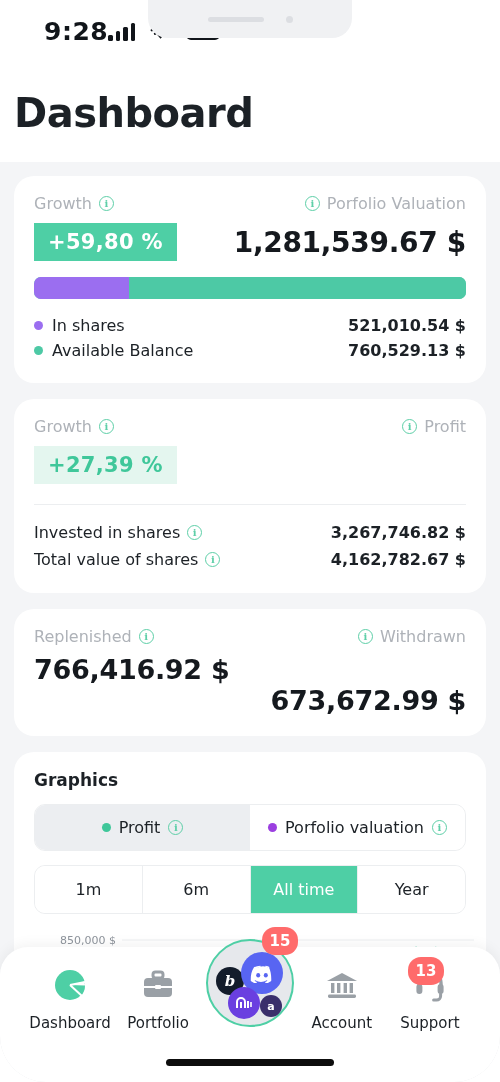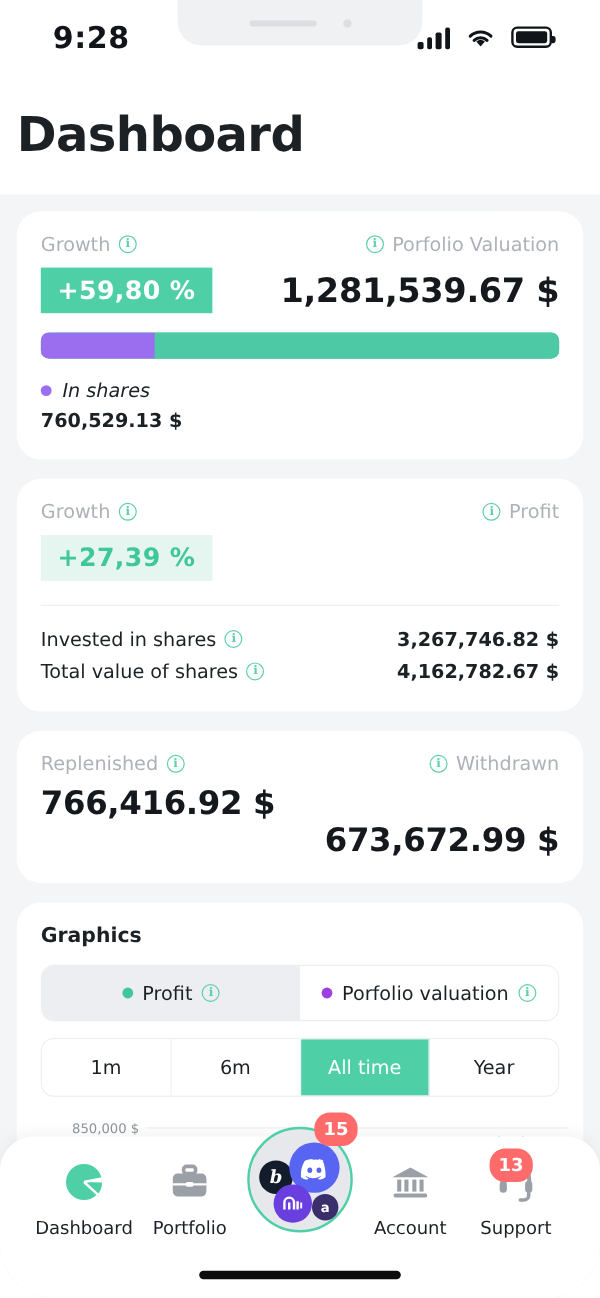--- a/index.html
+++ b/index.html
@@ -15,21 +15,21 @@
     background: #ffffff;
     border-radius: 46px;
     overflow: hidden;
   }
 
   
   .statusbar {
     position: relative;
     height: 62px;
     display: flex; align-items: center;
-    justify-content: space-between;
+    justify-content: flex-start;
     padding: 0 40px 0 44px;
   }
   .status-time {
     font-size: 25px; font-weight: 600; color: #11151a;
     letter-spacing: .5px;
   }
   .status-icons { display: flex; align-items: center; gap: 13px; }
   .sig { display: flex; align-items: flex-end; gap: 3px; height: 19px; }
   .sig i { display:block; width: 4.5px; background: #11151a; border-radius: 1.5px; }
   .sig i:nth-child(1){ height: 6px; }
@@ -103,21 +103,21 @@
     margin-top: 16px; background:#4dc9a5;
   }
   .bar .seg-purple { background:#9b6ef0; }
   .bar .seg-green { background:#4dc9a5; }
 
   .legend { margin-top: 14px; }
   .legend-row {
     display:flex; justify-content: space-between; align-items:center;
     font-size: 16px; color:#1c2126; padding: 3px 0;
   }
-  .legend-row .left { display:flex; align-items:center; gap: 9px; font-style: italic; }
+  .legend-row .left { display:flex; align-items:center; gap: 9px; }
   .dot { width: 9px; height: 9px; border-radius: 50%; display:inline-block; }
   .dot.purple { background:#9b6ef0; }
   .dot.green { background:#4dc9a5; }
   .legend-row .val { font-weight: 700; font-size: 16px; }
 
   .divider { height:1px; background:#eceef0; margin: 20px 0 14px 0; }
   .kv-row {
     display:flex; justify-content:space-between; align-items:center;
     font-size: 16px; color:#1c2126; padding: 4px 0;
   }
@@ -247,22 +247,27 @@
       <div class="bar">
         <div class="seg-purple" style="width:22%"></div>
         <div class="seg-green" style="width:78%"></div>
       </div>
       <div class="legend">
         <div class="legend-row">
           <div class="left">
             <span class="dot purple"></span>
             <span>In shares</span>
           </div>
+          <div class="val">521,010.54 $</div>
         </div>
         <div class="legend-row">
+          <div class="left">
+            <span class="dot green"></span>
+            <span>Available Balance</span>
+          </div>
           <div class="val">760,529.13 $</div>
         </div>
       </div>
     </div>
 
     <div class="card">
       <div class="card-head">
         <div class="lbl">
           <span>Growth</span>
           <span class="info">i</span>

